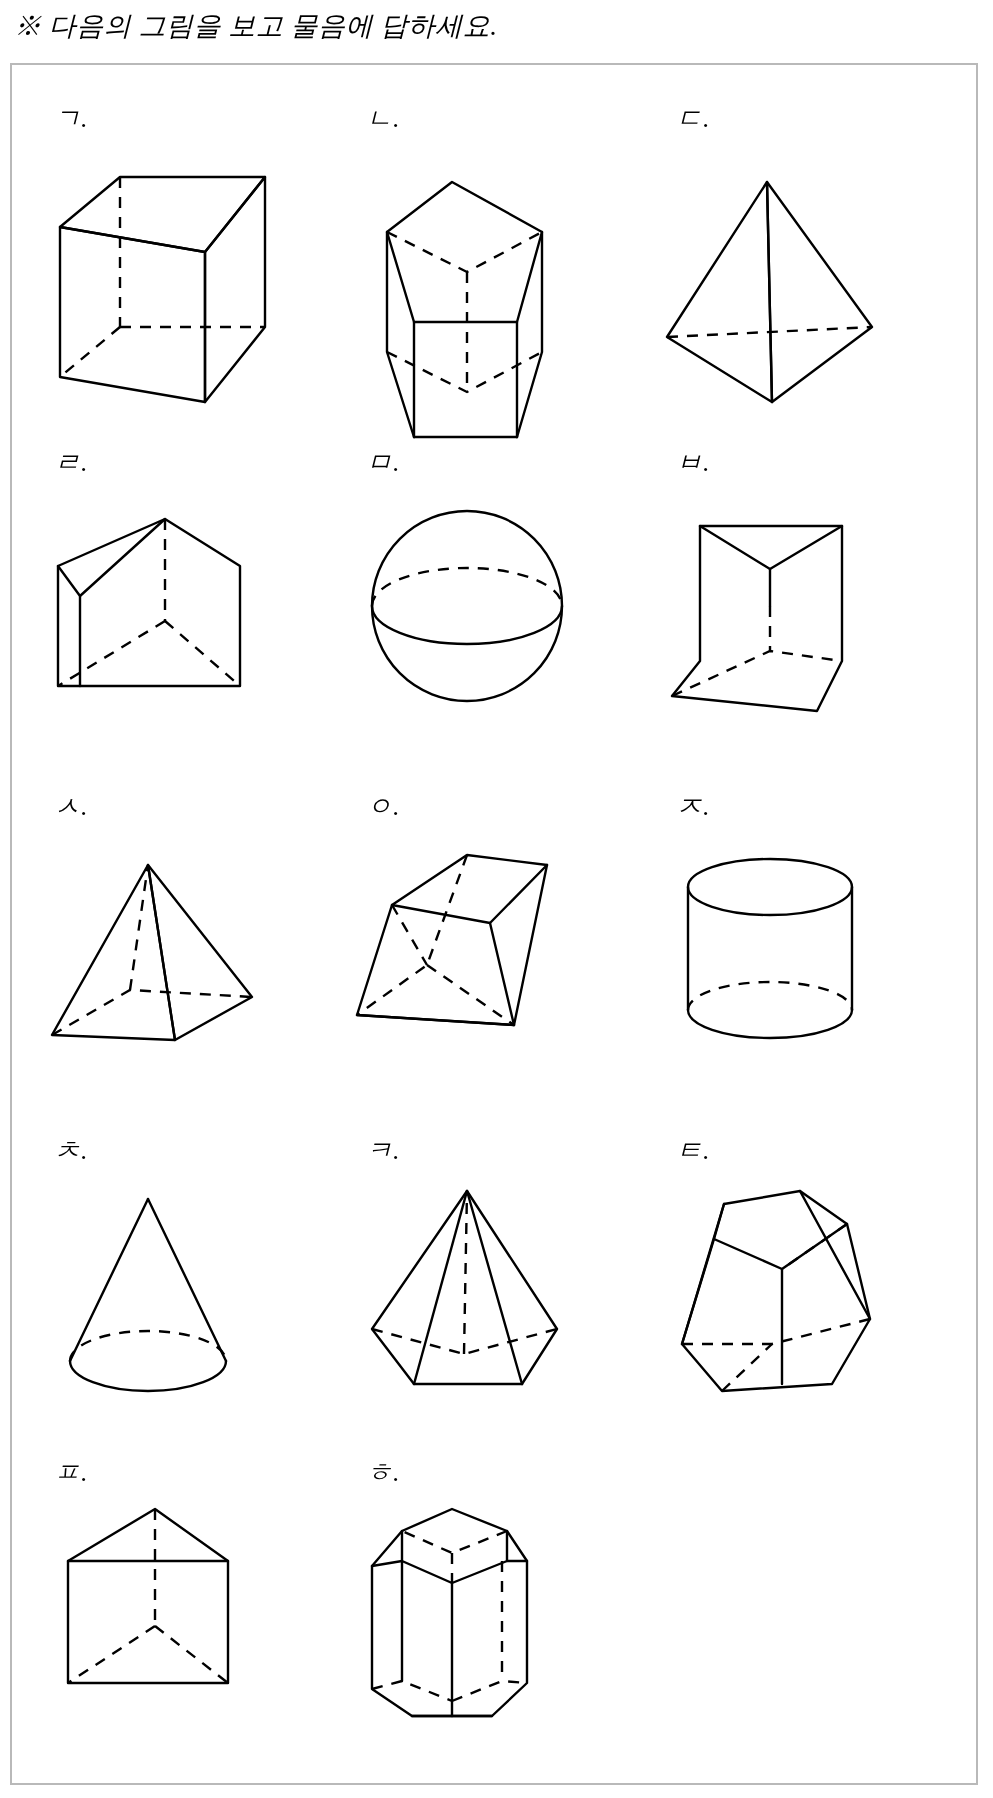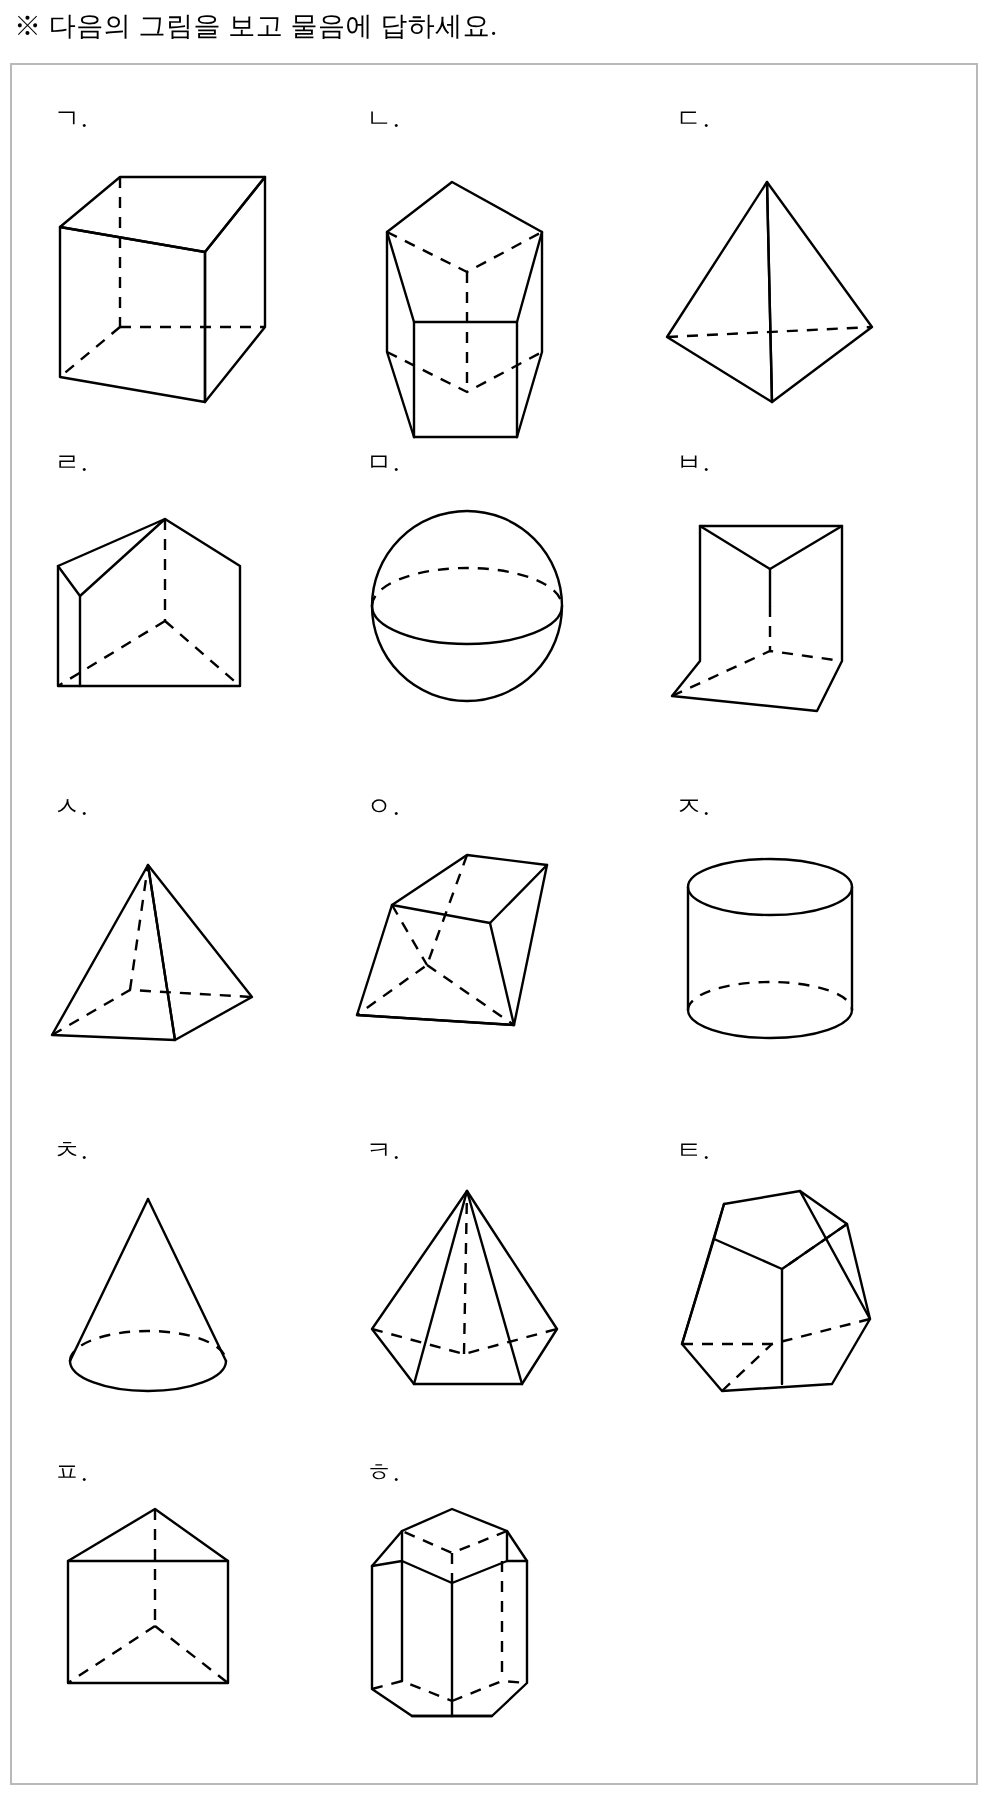--- a/index.html
+++ b/index.html
@@ -13,20 +13,21 @@
     font-family: "Liberation Serif", serif;
     color: #000000;
     position: relative;
     overflow: hidden;
   }
   .page {
     width: 993px;
     height: 1552px;
     position: relative;
     box-sizing: border-box;
+    font-style: italic;
   }
   .instruction {
     position: absolute;
     left: 14px;
     top: 8px;
     font-size: 27px;
     letter-spacing: 0.5px;
     white-space: nowrap;
     font-family: "Liberation Serif", serif;
   }

